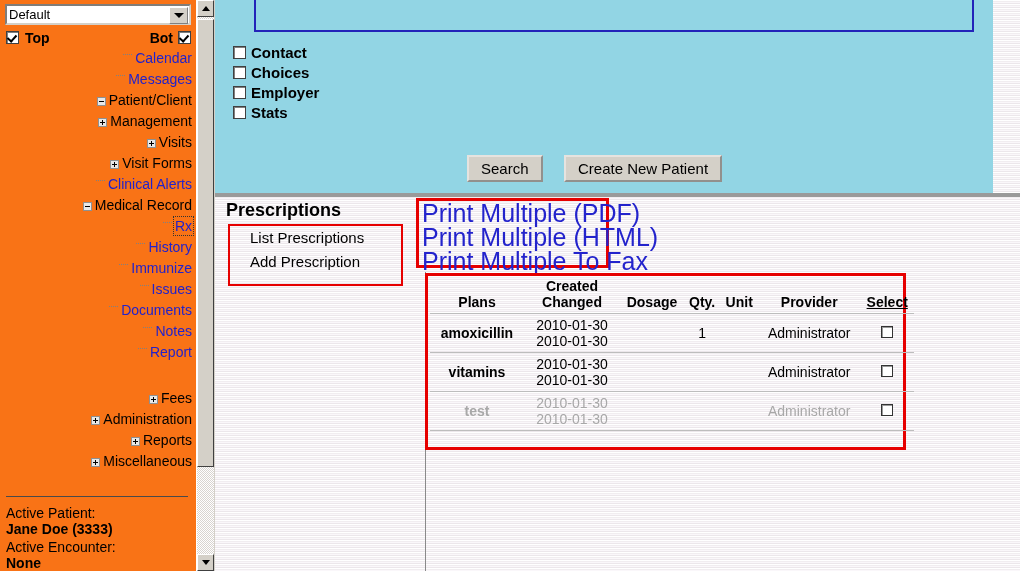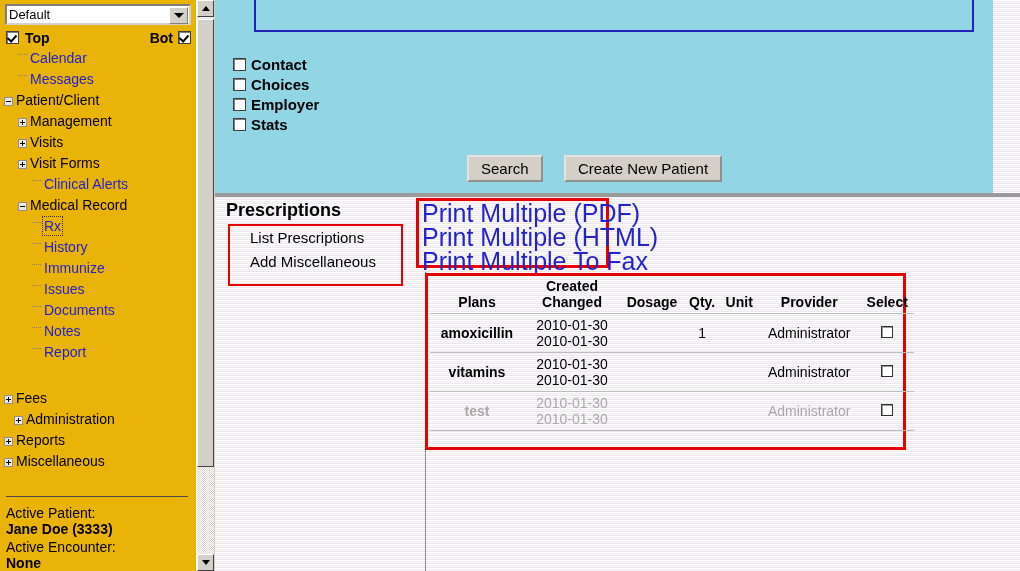--- a/index.html
+++ b/index.html
@@ -6,21 +6,21 @@
   body{
     width:1020px;height:571px;overflow:hidden;
     font-family:"Liberation Sans", sans-serif;
     background:#ffffff;
   }
   #app{position:relative;width:1020px;height:571px;overflow:hidden;background:#fff;}
 
   
   #leftnav{
     position:absolute;left:0;top:0;width:196px;height:571px;
-    background:#eab308;overflow:hidden;
+    background:#f97316;overflow:hidden;
   }
   .sel-wrap{position:absolute;left:5px;top:4px;width:186px;height:21px;}
   select.theme-select{
     width:186px;height:21px;font-family:"Liberation Sans",sans-serif;font-size:13px;
     background:#ffffff;border:2px inset #d4d0c8;padding:1px 2px;color:#000;
     -webkit-appearance:none;appearance:none;box-sizing:border-box;
   }
   .sel-arrow{
     position:absolute;right:3px;top:3px;width:17px;height:15px;
     background:#d4d0c8;border:1px solid #fff;border-right-color:#808080;border-bottom-color:#808080;
@@ -39,21 +39,21 @@
   .cbx.checked::after{
     content:"";position:absolute;left:2px;top:1px;width:4px;height:7px;
     border:solid #000;border-width:0 2px 2px 0;transform:rotate(42deg);
   }
   .topbot .lbl{font-size:14px;font-weight:bold;color:#000;vertical-align:middle;}
   .topbot .left{position:absolute;left:0;top:0;}
   .topbot .right{position:absolute;right:0;top:0;}
   .topbot .left .lbl{margin-left:6px;}
   .topbot .right .lbl{margin-right:5px;}
 
-  .tree{position:absolute;left:4px;top:48px;width:188px;font-size:14px;line-height:21px;color:#000;}
+  .tree{position:absolute;left:4px;top:48px;width:188px;font-size:14px;line-height:21px;color:#000;text-align:right;}
   .tnode{position:relative;white-space:nowrap;height:21px;}
   .tnode .pm{
     display:inline-block;width:9px;height:9px;border:1px solid #909090;background:#e8e8e8;
     position:relative;vertical-align:middle;margin-right:3px;box-sizing:border-box;
   }
   .tnode .pm::before{content:"";position:absolute;left:1px;top:3px;width:5px;height:1px;background:#000;}
   .tnode .pm.plus::after{content:"";position:absolute;left:3px;top:1px;width:1px;height:5px;background:#000;}
   .tnode .dots{
     display:inline-block;width:9px;height:9px;vertical-align:middle;margin-right:3px;
     border-top:1px dotted #808080;position:relative;
@@ -99,21 +99,21 @@
   }
 
   
   #searchpanel{
     position:absolute;left:0;top:0;width:778px;height:193px;background:#92d5e4;overflow:hidden;
   }
   #defbox{
     position:absolute;left:39px;top:-30px;width:720px;height:62px;
     border:2px solid #2323b9;border-top:none;box-sizing:border-box;
   }
-  .chklist{position:absolute;left:18px;top:54px;}
+  .chklist{position:absolute;left:18px;top:42px;}
   .chkrow{height:20px;line-height:20px;white-space:nowrap;}
   .chkrow .lbl{font-size:15px;font-weight:bold;color:#000;vertical-align:middle;margin-left:5px;}
   .btnrow{position:absolute;left:252px;top:155px;}
   button.w95{
     font-family:"Liberation Sans",sans-serif;font-size:15px;color:#000;background:#d4d0c8;
     border:2px outset #e6e3df;padding:3px 12px;margin-right:17px;cursor:pointer;
   }
   .panel-bottom-shadow{position:absolute;left:0;top:193px;width:805px;height:4px;background:#9a9a9a;}
 
   
@@ -259,21 +259,21 @@
       </div>
     </div>
 
     <div class="panel-bottom-shadow"></div>
 
     <div class="section-title">Prescriptions</div>
 
     <div class="linkbox-left"></div>
     <div class="plainlink-wrap">
       <a class="plainlink" href="#">List Prescriptions</a>
-      <a class="plainlink" href="#">Add Miscellaneous</a>
+      <a class="plainlink" href="#">Add Prescription</a>
     </div>
 
     <div class="linkbox-right"></div>
     <div class="printlinks">
       <a href="#">Print Multiple (PDF)</a>
       <a href="#">Print Multiple (HTML)</a>
       <a href="#">Print Multiple To Fax</a>
     </div>
 
     <div class="vsep"></div>
@@ -285,21 +285,21 @@
         <tr>
           <th style="width:84px;">Plans</th>
           <th style="width:86px;">
             <div class="twoline">Created</div>
             <div class="twoline">Changed</div>
           </th>
           <th style="width:54px;">Dosage</th>
           <th style="width:26px;">Qty.</th>
           <th style="width:28px;">Unit</th>
           <th style="width:92px;">Provider</th>
-          <th style="width:44px;">Select</th>
+          <th style="width:44px;text-decoration:underline;">Select</th>
         </tr>
       </thead>
       <tbody id="rx-body">
           <tr class="">
             <td class="drug">amoxicillin</td>
             <td>
               <div class="twoline">2010-01-30</div>
               <div class="twoline">2010-01-30</div>
             </td>
             <td></td>

